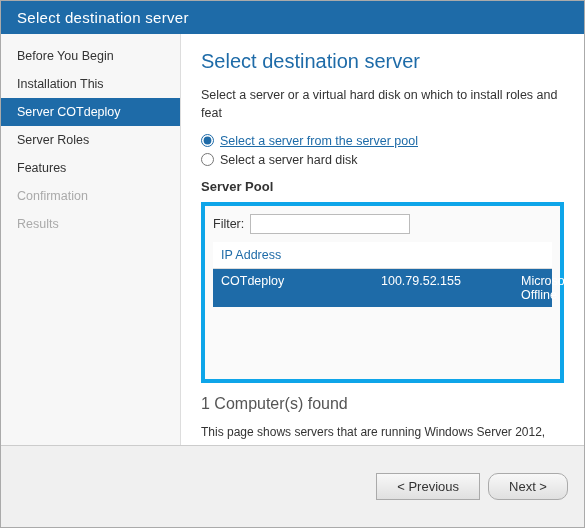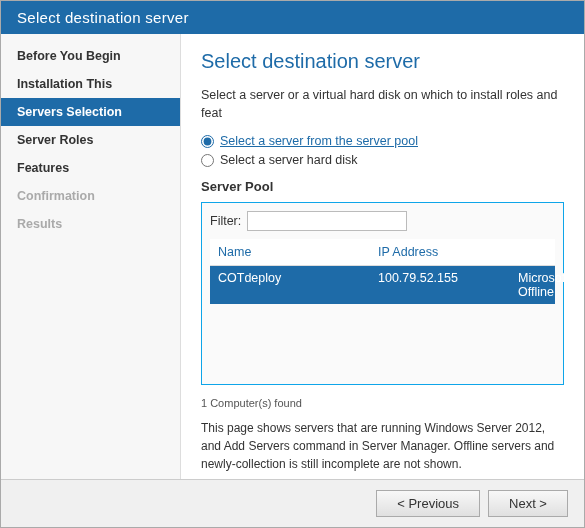--- a/index.html
+++ b/index.html
@@ -33,21 +33,20 @@
       display: flex;
       flex: 1;
       overflow: hidden;
     }
     .sidebar {
       width: 180px;
       background: #f7f7f7;
       border-right: 1px solid #ddd;
       padding-top: 8px;
       flex-shrink: 0;
-      font-weight: bold;
     }
     .sidebar-item {
       padding: 7px 16px;
       color: #333;
       cursor: pointer;
       font-size: 12.5px;
     }
     .sidebar-item.active {
       background: #1e6ba8;
       color: #fff;
@@ -72,21 +71,21 @@
       font-size: 12.5px;
       color: #333;
       margin-bottom: 12px;
       line-height: 1.4;
     }
     .radio-group {
       margin-bottom: 12px;
     }
     .radio-option {
       display: flex;
-      align-items: flex-end;
+      align-items: flex-start;
       margin-bottom: 5px;
       font-size: 12.5px;
     }
     .radio-option input[type="radio"] {
       margin-right: 6px;
       accent-color: #1e6ba8;
     }
     .radio-option label {
       color: #333;
     }
@@ -94,23 +93,23 @@
       text-decoration: underline;
       color: #1e6ba8;
     }
     .section-title {
       font-size: 13px;
       font-weight: 600;
       color: #333;
       margin-bottom: 8px;
     }
     .server-pool {
-      border: 1px solid #0ea5e9;
+      border: 4px solid #0ea5e9;
       background: #fafafa;
-      padding: 8px 8px 8px 8px;
+      padding: 8px 8px 0 8px;
       margin-bottom: 8px;
     }
     .filter-row {
       display: flex;
       align-items: center;
       margin-bottom: 8px;
       font-size: 12.5px;
     }
     .filter-row label {
       margin-right: 6px;
@@ -147,64 +146,65 @@
     }
     .table-row.selected {
       background: #1e6ba8;
       color: #fff;
     }
     .table-cell {
       font-size: 12.5px;
       padding: 2px 4px;
     }
     .found-text {
-      font-size: 11px;
+      font-size: 16px;
       color: #555;
       margin-top: 4px;
       padding: 4px 0;
     }
     .info-text {
       font-size: 12px;
       color: #333;
       line-height: 1.5;
       margin-top: 6px;
     }
     .footer {
       background: #f0f0f0;
       border-top: 1px solid #ccc;
-      padding: 10px 16px;
+      padding: 27px 16px;
       display: flex;
       justify-content: flex-end;
       gap: 8px;
     }
     .btn {
       padding: 5px 20px;
       font-size: 13px;
       border: 1px solid #aaa;
       background: linear-gradient(to bottom, #f8f8f8, #e0e0e0);
       cursor: pointer;
       color: #333;
       min-width: 80px;
     }
     .btn.primary {
       background: linear-gradient(to bottom, #f8f8f8, #e0e0e0);
+      border-radius: 10px;
     }
   </style>
 </head>
 <body>
 
 <div class="window">
   <div class="window-title-bar">
     <span>Select destination server</span>
   </div>
   <div class="window-body">
     <div class="sidebar">
       <div class="sidebar-item">Before You Begin</div>
       <div class="sidebar-item">Installation This</div>
-      <div class="sidebar-item active">Servers Selection</div>
+      <div class="sidebar-item active">Server COTdeploy</div>
       <div class="sidebar-item">Server Roles</div>
       <div class="sidebar-item">Features</div>
       <div class="sidebar-item disabled">Confirmation</div>
       <div class="sidebar-item disabled">Results</div>
     </div>
     <div class="main-content">
       <div class="page-heading">Select destination server</div>
       <div class="description">Select a server or a virtual hard disk on which to install roles and feat</div>
       <div class="radio-group">
         <div class="radio-option selected">
@@ -216,21 +216,20 @@
           <label for="r2">Select a server hard disk</label>
         </div>
       </div>
       <div class="section-title">Server Pool</div>
       <div class="server-pool">
         <div class="filter-row">
           <label>Filter:</label>
           <input type="text" placeholder="" style="">
         </div>
         <div class="table-header">
-          <div class="table-header-cell">Name</div>
           <div class="table-header-cell">IP Address</div>
         </div>
         <div class="table-body">
           <div class="table-row selected">
             <div class="table-cell">COTdeploy</div>
             <div class="table-cell">100.79.52.155</div>
             <div class="table-cell">Microsoft Offline</div>
           </div>
         </div>
       </div>

